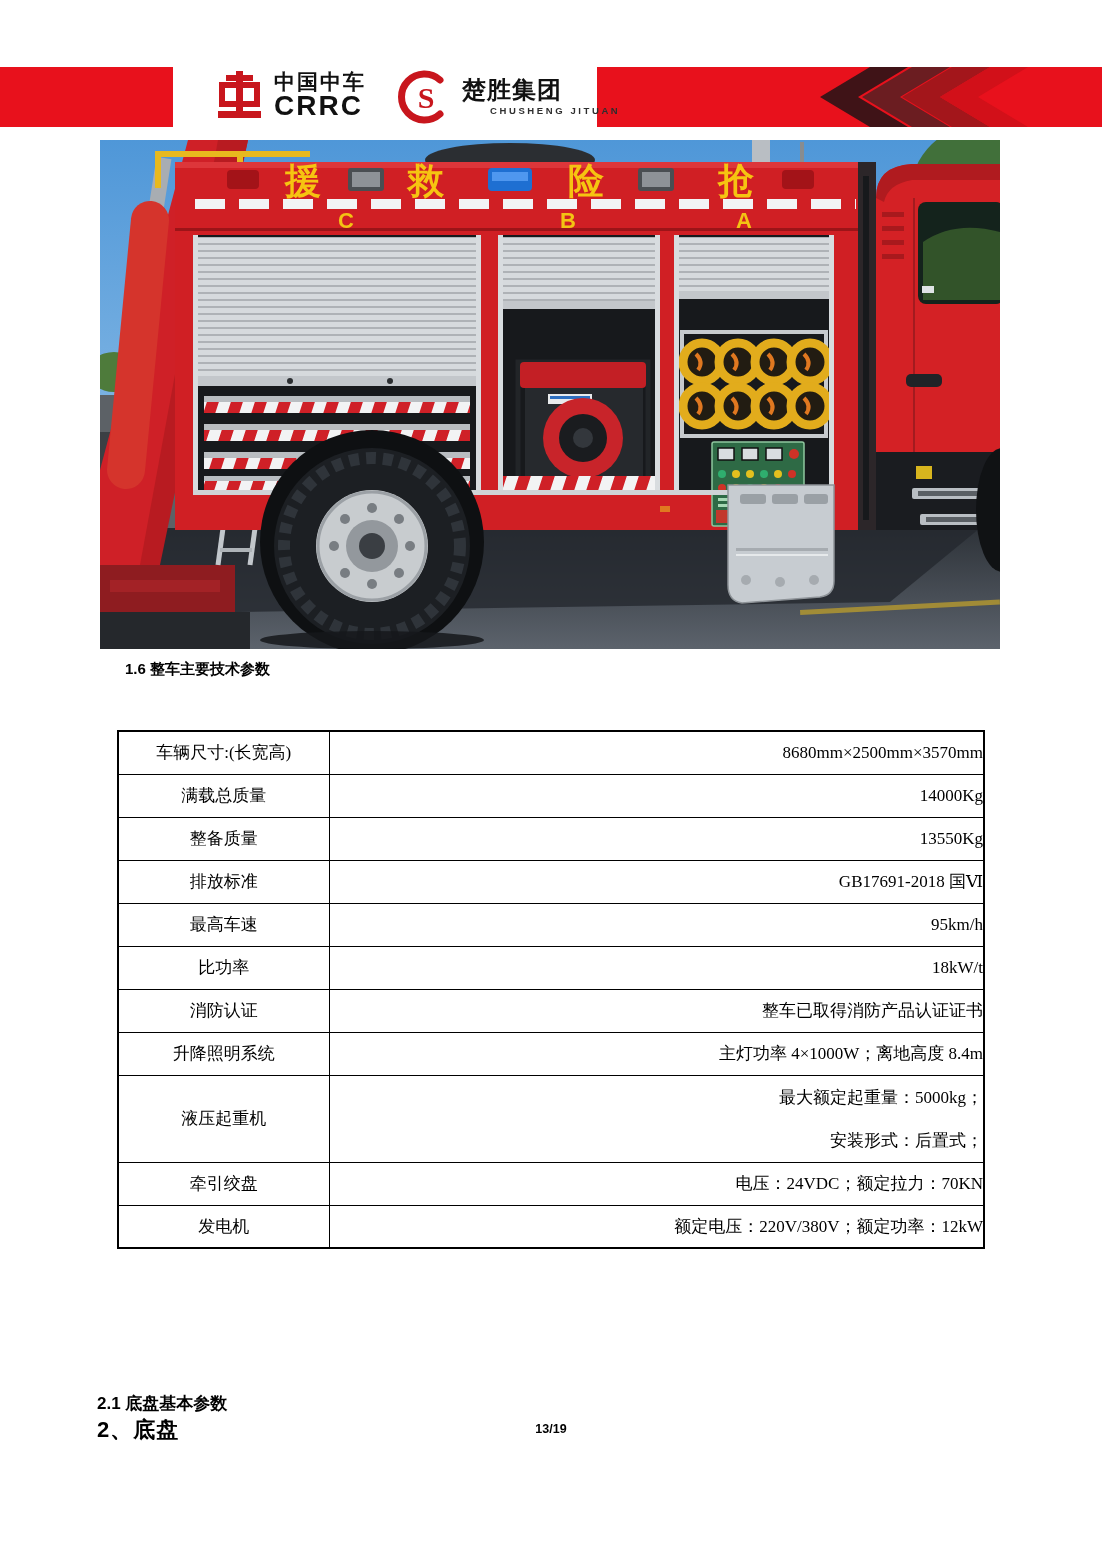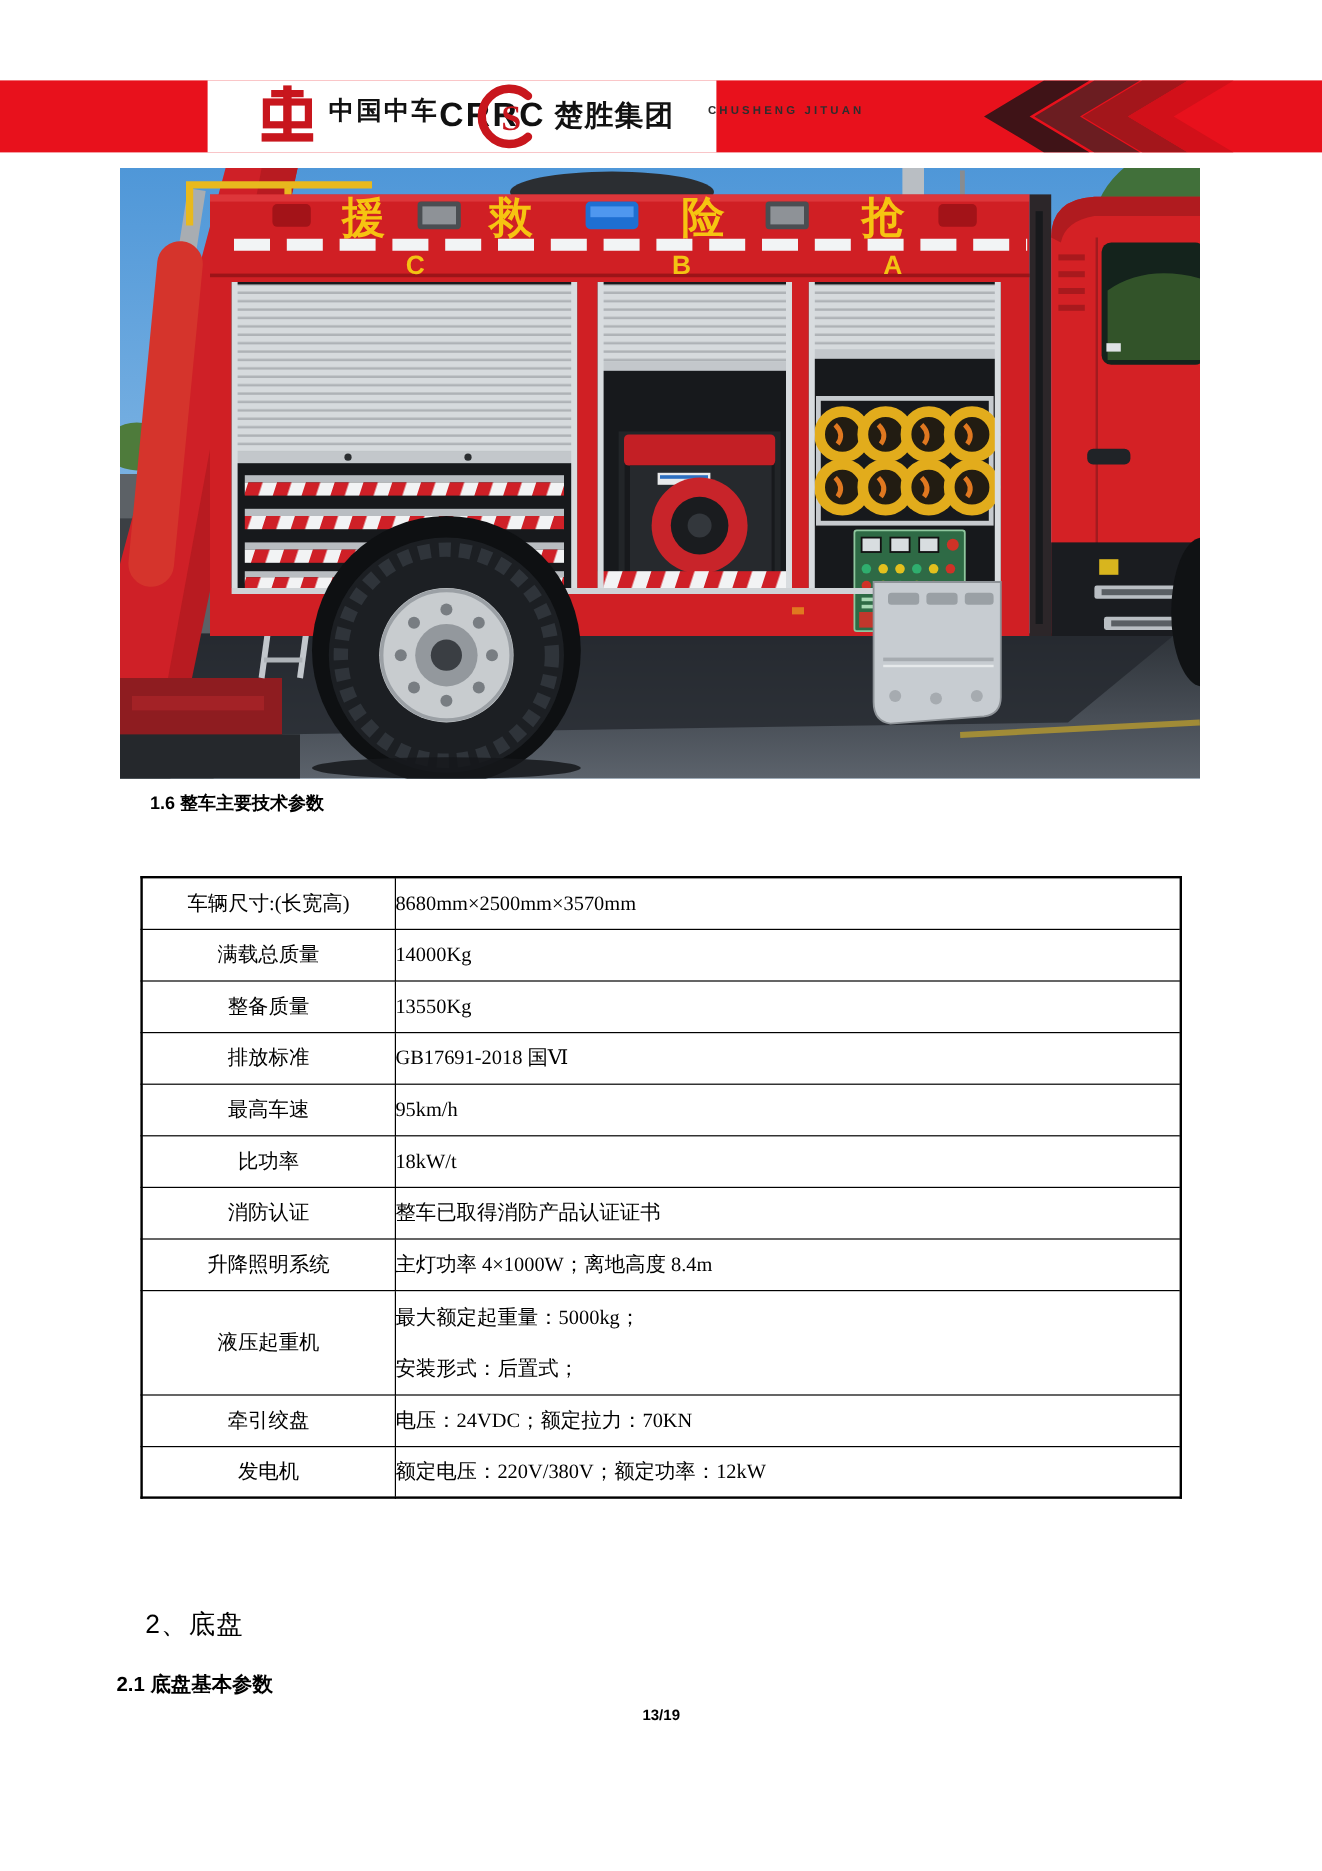--- a/index.html
+++ b/index.html
@@ -6,46 +6,46 @@
   .page{position:relative;width:1102px;height:1559px;background:#fff;overflow:hidden;
         font-family:"Liberation Serif","DejaVu Serif",serif;color:#000;}
 
   
   .header-band{position:absolute;left:0;top:67px;width:1102px;height:60px;background:#e8111c;}
   .header-white{position:absolute;left:173px;top:0;width:424px;height:60px;background:#ffffff;}
   .chevrons{position:absolute;left:808px;top:0;width:294px;height:60px;}
   .logo{position:absolute;display:flex;align-items:center;gap:10px;}
   .logo-crrc{left:214px;top:4px;}
   .logo-chusheng{left:396px;top:2px;}
-  .logo-text{display:flex;flex-direction:row;justify-content:center;line-height:1.02;
+  .logo-text{display:flex;flex-direction:column;justify-content:center;line-height:1.02;
              font-family:"Liberation Sans","DejaVu Sans",sans-serif;}
   .crrc-cn{font-size:21px;font-weight:bold;color:#111;letter-spacing:2px;}
   .crrc-en{font-size:28px;font-weight:bold;color:#111;letter-spacing:2px;}
   .cs-cn{font-size:24px;font-weight:bold;color:#111;letter-spacing:1px;}
   .cs-en{font-size:9.5px;font-weight:bold;color:#2e2e2e;letter-spacing:2.6px;margin-top:3px;margin-left:28px;}
 
   
   .photo{position:absolute;left:100px;top:140px;width:900px;height:509px;overflow:hidden;}
 
   
   .h16{position:absolute;left:97px;top:660px;font-family:"Liberation Sans","DejaVu Sans",sans-serif;
        font-weight:bold;font-size:15px;margin-left:28px;}
-  .h2{position:absolute;left:97px;top:1339px;font-family:"Liberation Sans","DejaVu Sans",sans-serif;
-      font-weight:normal;font-size:22px;letter-spacing:1px;margin-left:24px;}
+  .h2{position:absolute;left:97px;top:1415px;font-family:"Liberation Sans","DejaVu Sans",sans-serif;
+      font-weight:bold;font-size:22px;letter-spacing:1px;}
   .h21{position:absolute;left:97px;top:1392px;font-family:"Liberation Sans","DejaVu Sans",sans-serif;
        font-weight:bold;font-size:17px;}
   .pagenum{position:absolute;left:0;top:1422px;width:1102px;text-align:center;
            font-family:"Liberation Sans","DejaVu Sans",sans-serif;font-weight:bold;font-size:12.5px;}
 
   
   .spec-wrap{position:absolute;left:117px;top:699px;width:868px;margin-top:31px;}
   table.spec{border-collapse:collapse;width:868px;table-layout:fixed;border:2px solid #000;}
   table.spec td{border:1px solid #000;font-size:17px;vertical-align:middle;padding:0;}
   td.lbl{text-align:center;width:211px;}
-  td.val{padding-left:15px;}
+  td.val{padding-left:15px;text-align:right;}
   tr.r{height:43px;}
   tr.tall{height:86px;}
   .vline{height:43px;line-height:43px;}
 </style>
 </head>
 <body>
 
 <div class="page">
 
   <div class="header-band">

